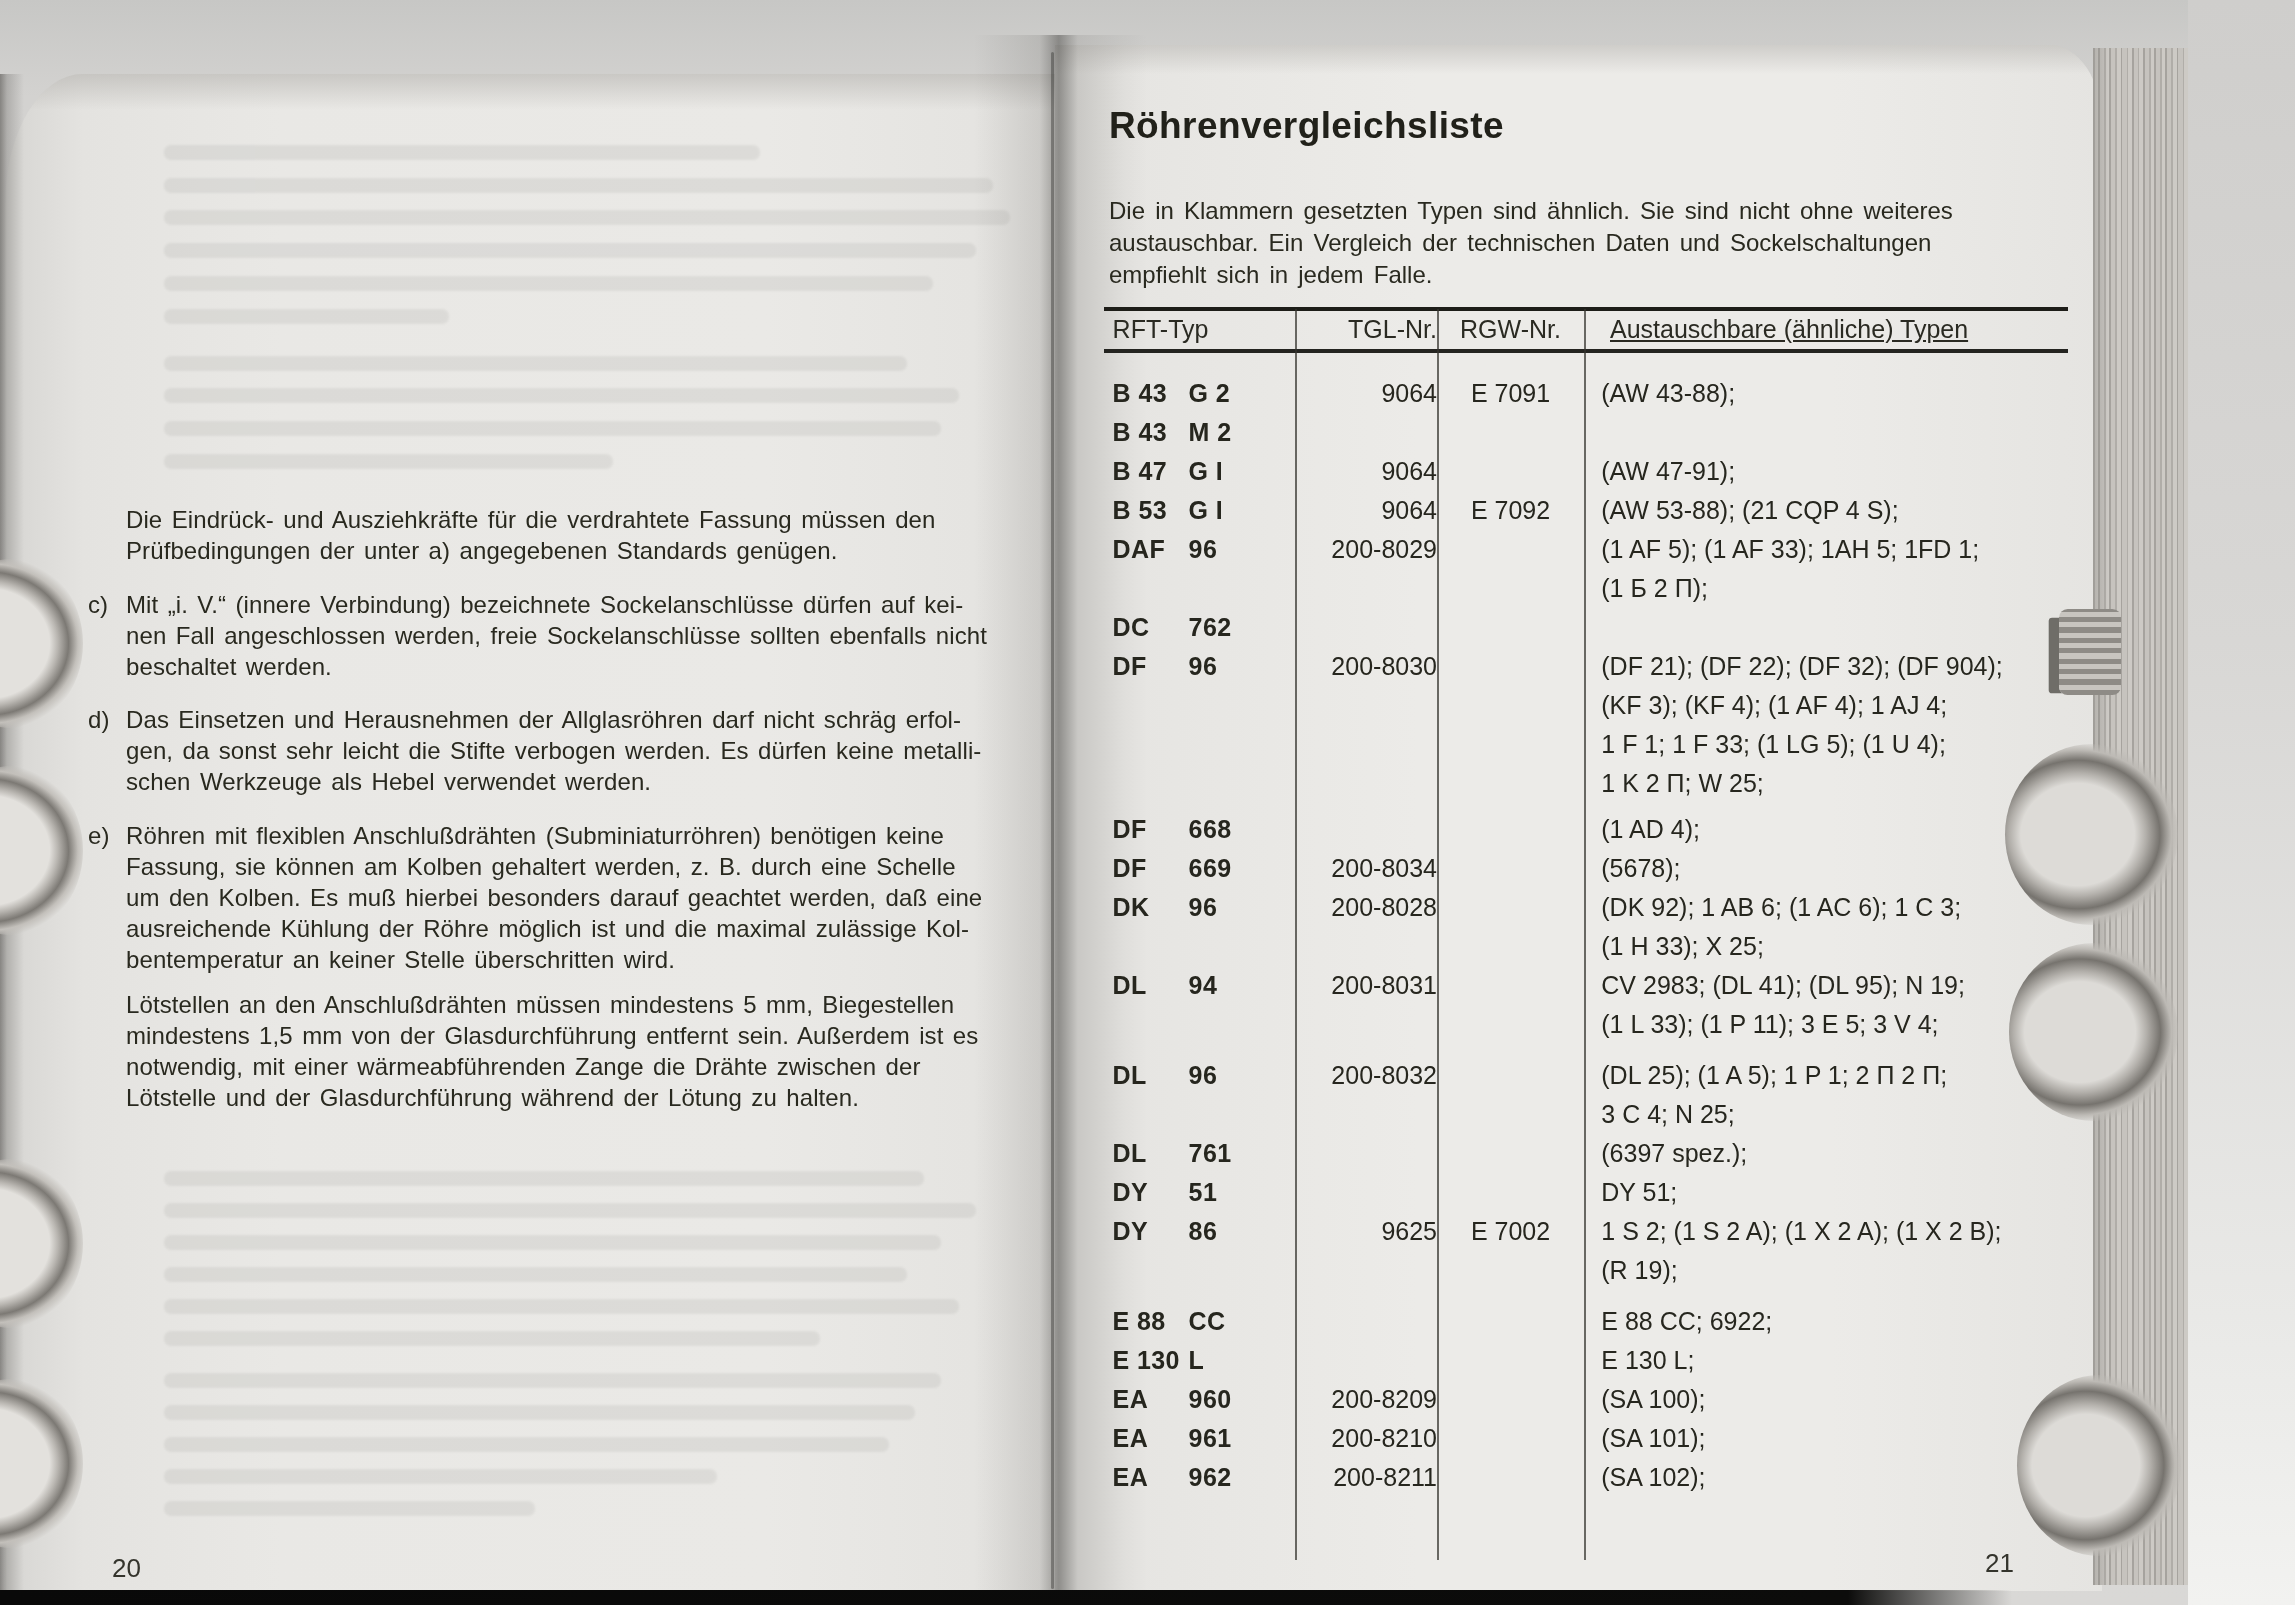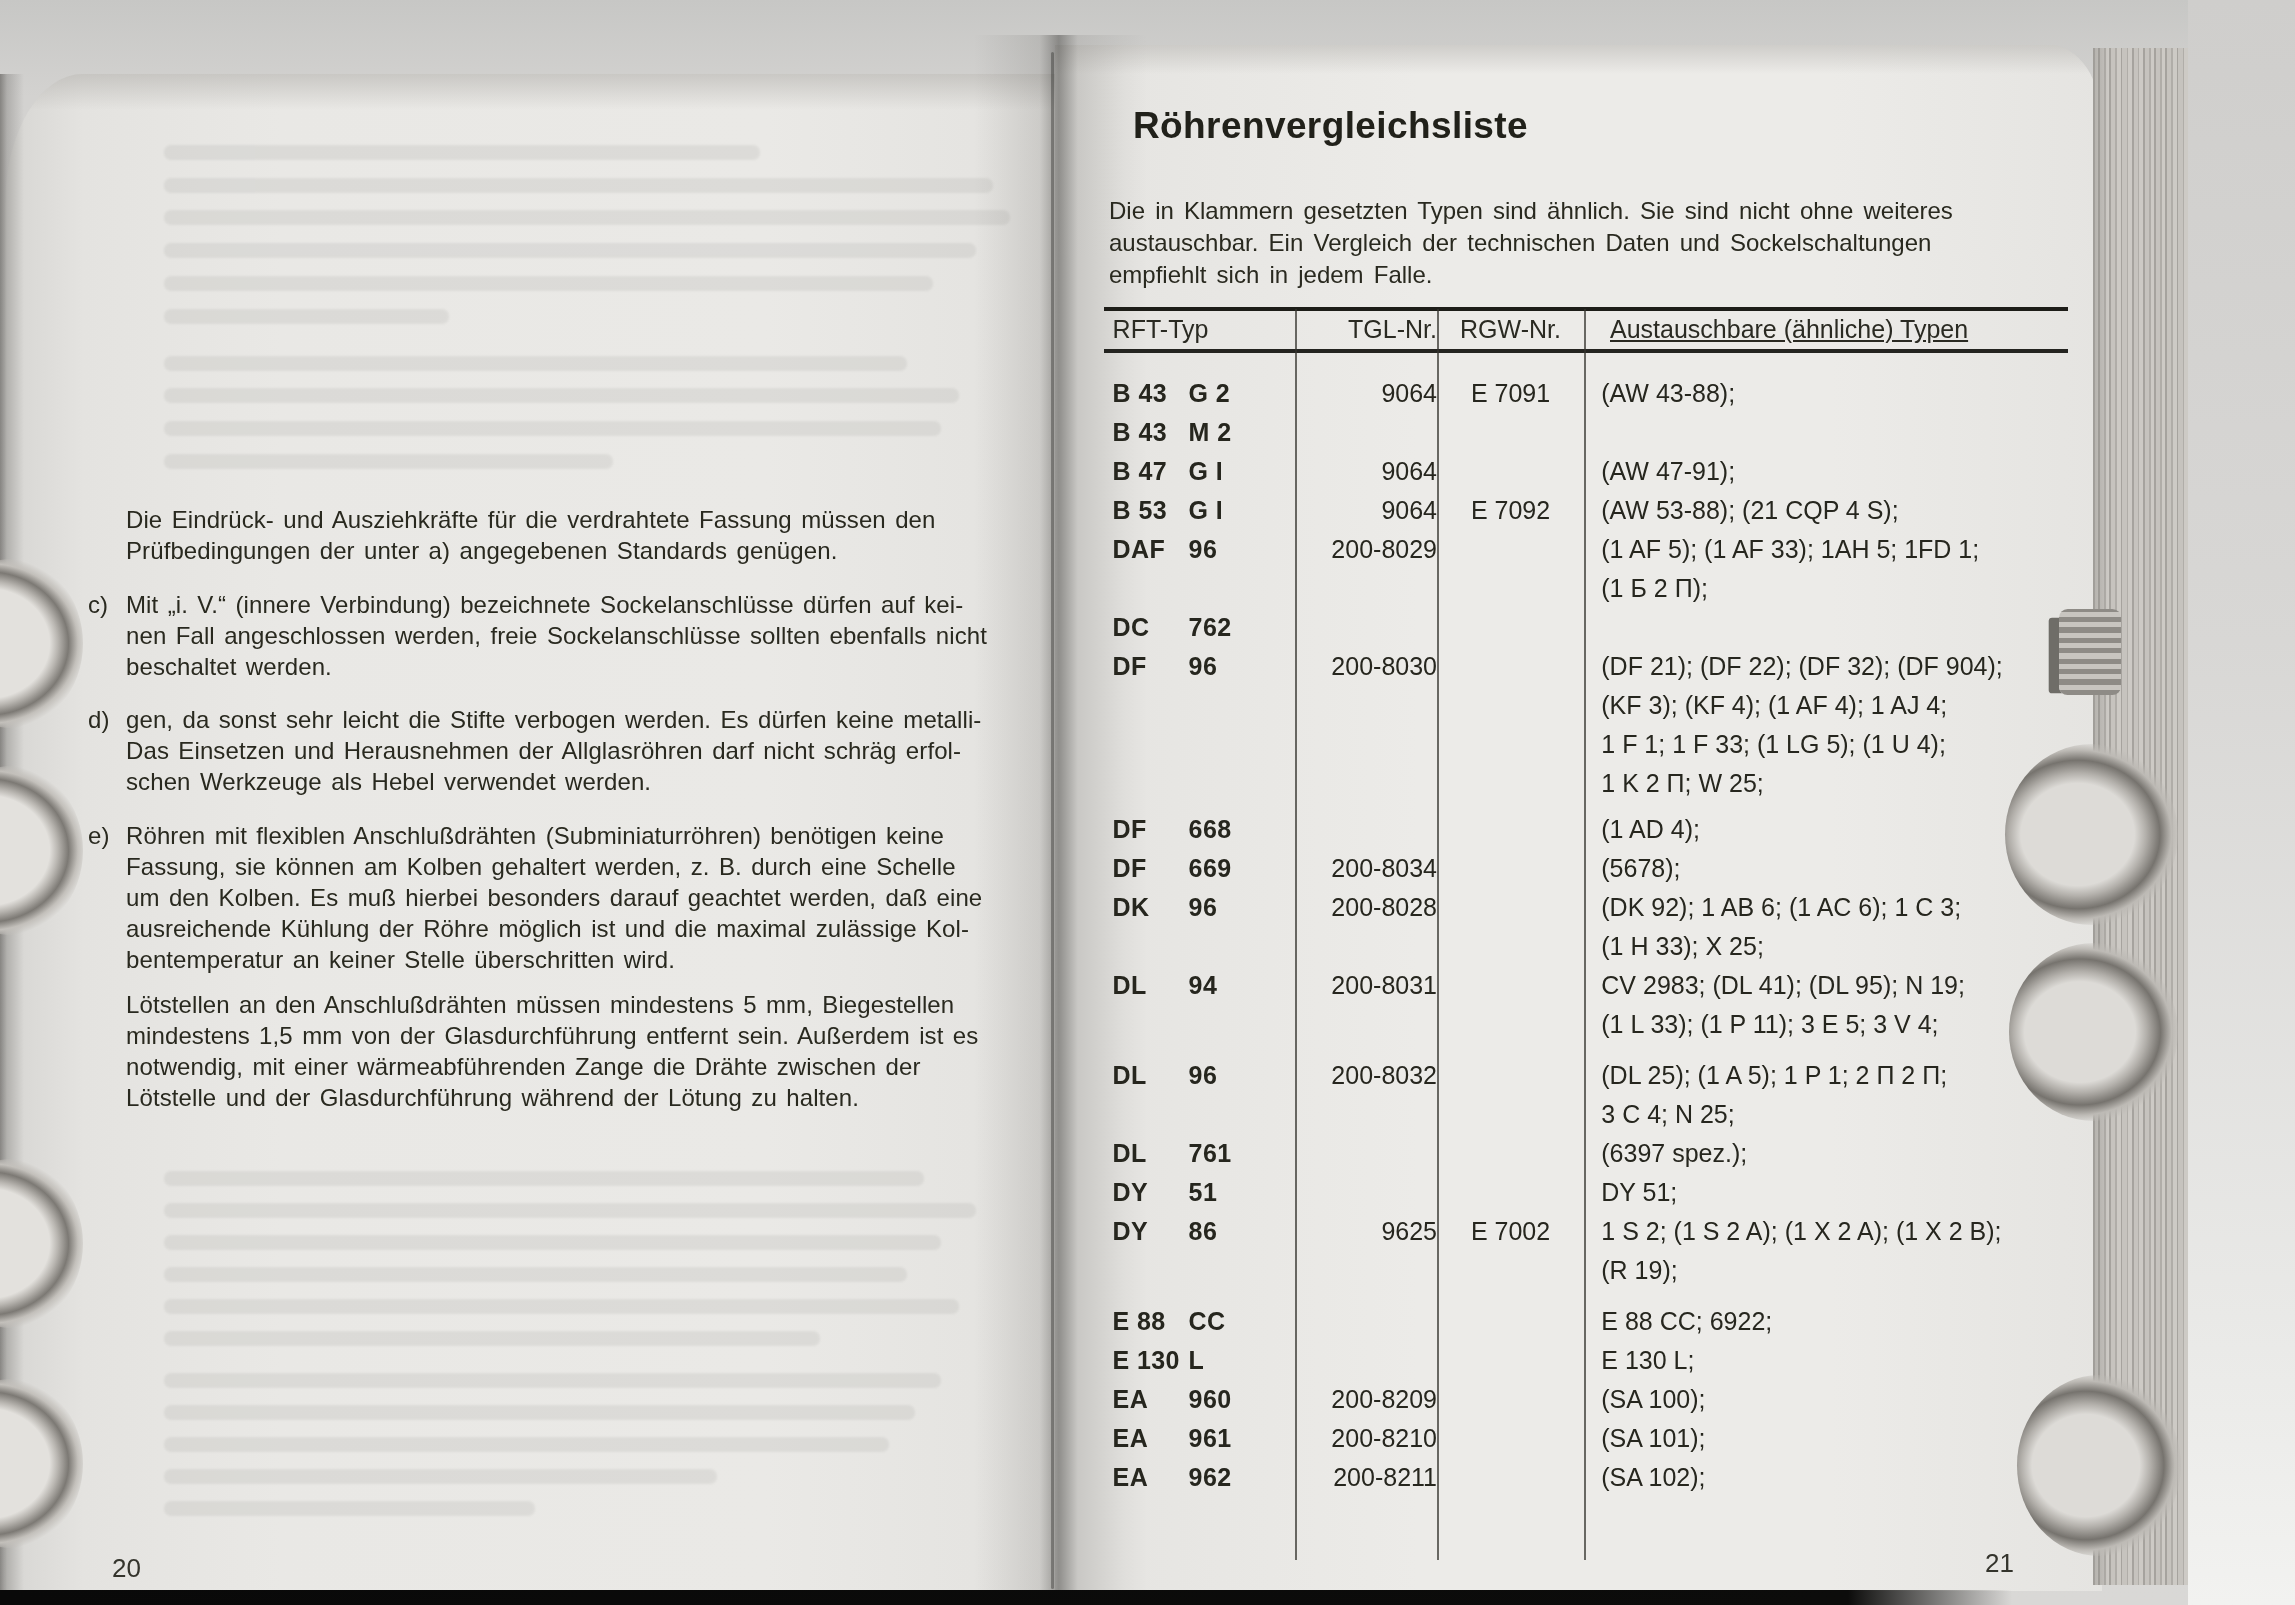--- a/index.html
+++ b/index.html
@@ -68,21 +68,21 @@
   .body-text { position:absolute; left:126px; top:504px; width:864px; font-size:24px; line-height:31px; word-spacing:2.6px; letter-spacing:0.1px; color:#29291f; }
   .para { position:relative; }
   .para + .para { margin-top:22.5px; }
   .para.tight { margin-top:14px; }
   .para .label { position:absolute; left:-38px; top:0; font-weight:bold; font-weight:400; }
   .para .line { white-space:nowrap; }
   .page-num { position:absolute; font-size:26px; color:#34342c; }
   .page-num.left-n { left:112px; top:1553px; }
   .page-num.right-n { left:1985px; top:1548px; }
   
-  .title { position:absolute; left:1109px; top:105px; font-size:37px; font-weight:700; letter-spacing:0.4px; color:#21211a;margin-left:24px; }
+  .title { position:absolute; left:1109px; top:105px; font-size:37px; font-weight:700; letter-spacing:0.4px; color:#21211a; }
   .intro { position:absolute; left:1109px; top:195px; width:917px; font-size:24px; line-height:32px; word-spacing:3.5px; color:#29291f; }
   .intro .line { white-space:nowrap; }
   
   .tube-table { position:absolute; left:1104px; top:307px; width:964px; }
   .rule-top { position:absolute; left:0; top:0; width:100%; height:4.3px; background:#1d1d18; }
   .rule-mid { position:absolute; left:0; top:42px; width:100%; height:3.5px; background:#242420; }
   .vline { position:absolute; top:1.7px; width:1.7px; height:1251px; background:rgba(52,51,46,.72); }
   .vline.v1 { left:191px; } .vline.v2 { left:333px; } .vline.v3 { left:480px; }
   .thead { position:absolute; left:0; top:7.8px; width:100%; display:flex; font-size:25px; color:#2a2a22; }
   .rows { position:absolute; left:0; top:67px; width:100%; }
@@ -161,22 +161,22 @@
     <div class="lines">
           <div class="line">Mit „i. V.“ (innere Verbindung) bezeichnete Sockelanschlüsse dürfen auf kei-</div>
           <div class="line">nen Fall angeschlossen werden, freie Sockelanschlüsse sollten ebenfalls nicht</div>
           <div class="line">beschaltet werden.</div>
         </div>
   </div>
 
   <div class="para">
     <span class="label">d)</span>
     <div class="lines">
+          <div class="line">Das Einsetzen und Herausnehmen der Allglasröhren darf nicht schräg erfol-</div>
           <div class="line">gen, da sonst sehr leicht die Stifte verbogen werden. Es dürfen keine metalli-</div>
-          <div class="line">Das Einsetzen und Herausnehmen der Allglasröhren darf nicht schräg erfol-</div>
           <div class="line">schen Werkzeuge als Hebel verwendet werden.</div>
         </div>
   </div>
 
   <div class="para">
     <span class="label">e)</span>
     <div class="lines">
           <div class="line">Röhren mit flexiblen Anschlußdrähten (Subminiaturröhren) benötigen keine</div>
           <div class="line">Fassung, sie können am Kolben gehaltert werden, z. B. durch eine Schelle</div>
           <div class="line">um den Kolben. Es muß hierbei besonders darauf geachtet werden, daß eine</div>

